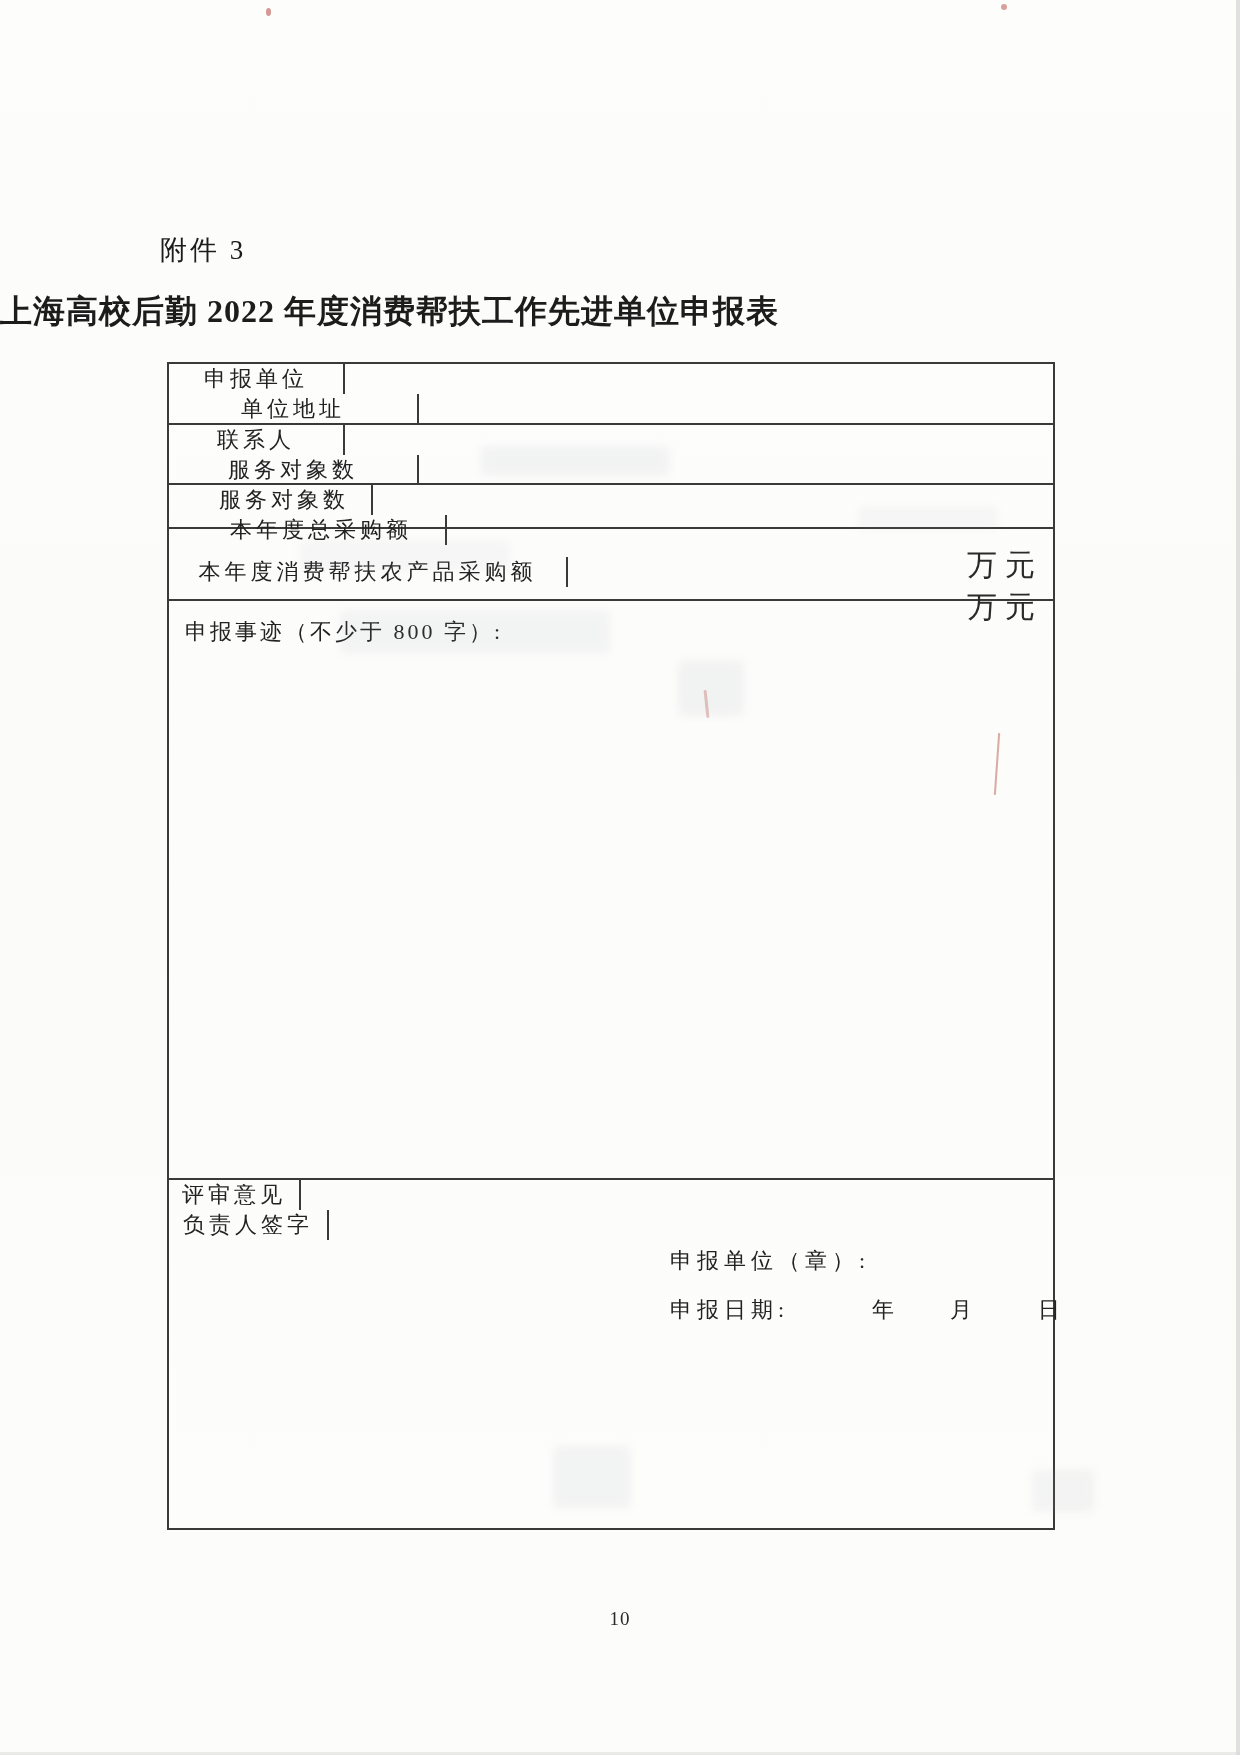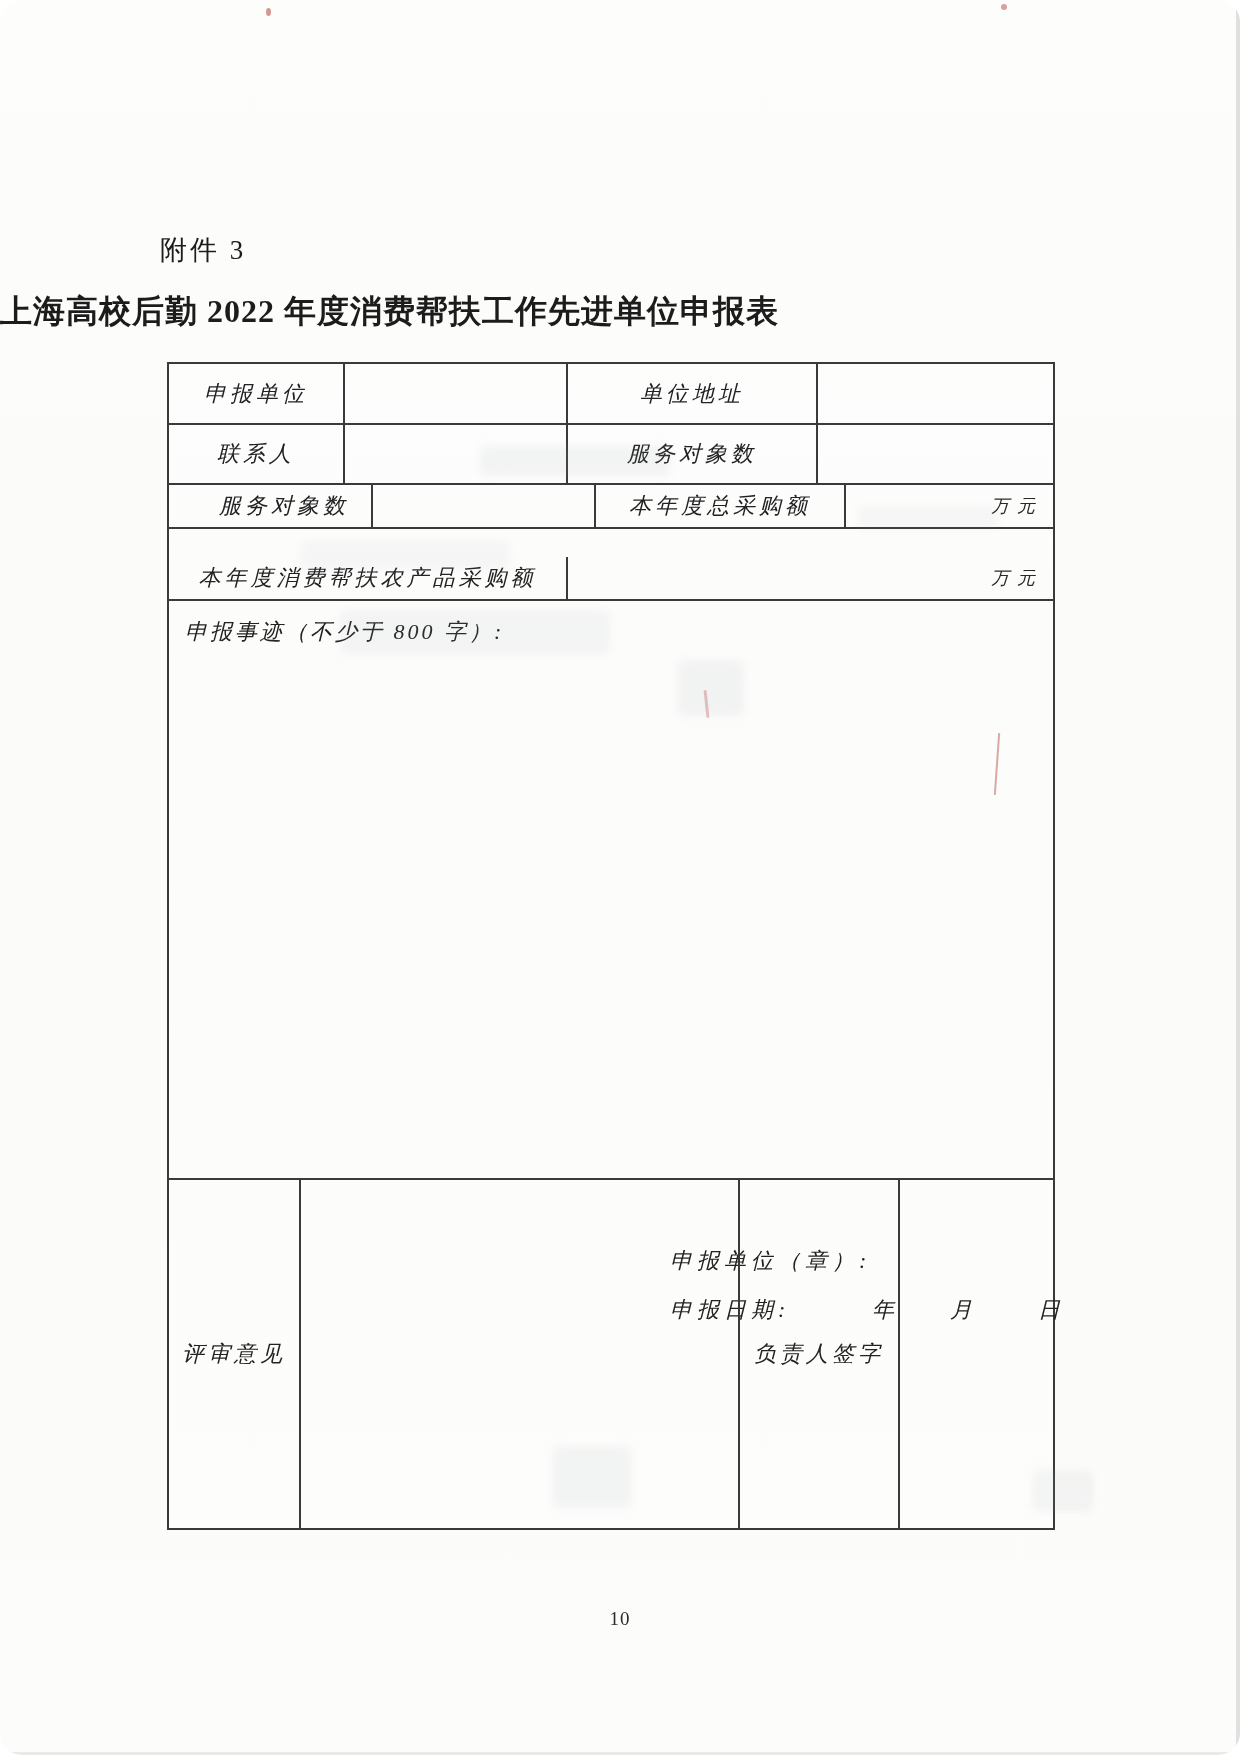--- a/index.html
+++ b/index.html
@@ -5,45 +5,44 @@
   :root{
     --border:#3a3a3a; --text:#1c1c1c; --paper:#fcfcfa; --red:#b4453a;
   }
   *{margin:0;padding:0;box-sizing:border-box;}
   html,body{background:#ffffff;}
   body{font-family:"Liberation Serif","DejaVu Serif",serif;color:var(--text);}
   .page{
     position:relative;width:1240px;height:1755px;margin:0 auto;overflow:hidden;
     background:
       linear-gradient(180deg,#fdfdfc 0%,#fbfbf9 40%,#fcfcfa 100%);
-    border-radius: 22px;
   }
   .edge-shade-right{position:absolute;right:0;top:0;width:4px;height:100%;background:#c9c9c7;opacity:.55;}
   .edge-shade-bottom{position:absolute;left:0;bottom:0;width:100%;height:3px;background:#d8d8d6;opacity:.5;}
 
   .attachment{position:absolute;left:160px;top:232px;font-size:27px;letter-spacing:3px;}
   .doc-title{position:absolute;left:0;top:290px;width:100%;text-align:left;
     font-size:32px;font-weight:bold;letter-spacing:1px;white-space:nowrap;}
 
   .form-table{
     position:absolute;left:167px;top:362px;width:888px;height:1168px;
     border:2px solid var(--border);background:rgba(255,255,255,.35);
     display:flex;flex-direction:column;
   }
-  .trow{display:flex;flex-direction:row;border-bottom:2px solid var(--border);font-style:italic;}
+  .trow{display:flex;flex-direction:column;border-bottom:2px solid var(--border);}
   .trow:last-child{border-bottom:none;flex:1;}
   .cell{border-right:2px solid var(--border);display:flex;align-items:center;justify-content:center;position:relative;}
   .cell:last-child{border-right:none;}
   .r1{height:61px;} .r2{height:60px;} .r3{height:44px;padding-left:28px;} .r4{height:44px;margin-top:28px;} .r5{height:579px;}
   .c1{width:176px;} .c2{width:223px;} .c3{width:250px;} .c4{flex:1;}
   .c12{width:399px;} .c34{flex:1;}
   .b1{width:132px;} .b2{width:439px;} .b3{width:160px;} .b4{flex:1;}
   .lab{font-size:22px;letter-spacing:4px;white-space:nowrap;color:#222;}
   .unit-cell{justify-content:flex-end;padding-right:10px;}
-  .unit-lab{font-size:18px;letter-spacing:8px;white-space:nowrap;color:#2a2a2a;}
+  .unit-lab{font-size:30px;letter-spacing:8px;white-space:nowrap;color:#2a2a2a;}
   .big-cell{display:block;border-right:none;}
   .deeds-label{position:absolute;left:16px;top:16px;font-size:22px;letter-spacing:3px;color:#222;}
   .seal-label{position:absolute;left:501px;top:645px;font-size:22px;letter-spacing:5px;color:#222;}
   .date-label{position:absolute;left:501px;top:694px;font-size:22px;letter-spacing:5px;color:#222;}
   .ymd{position:absolute;top:694px;font-size:22px;color:#222;}
   .y-year{left:703px;} .y-month{left:781px;} .y-day{left:869px;}
 
   .page-number{position:absolute;left:0;top:1608px;width:100%;text-align:center;font-size:19px;letter-spacing:1px;color:#2a2a2a;}
 
   

